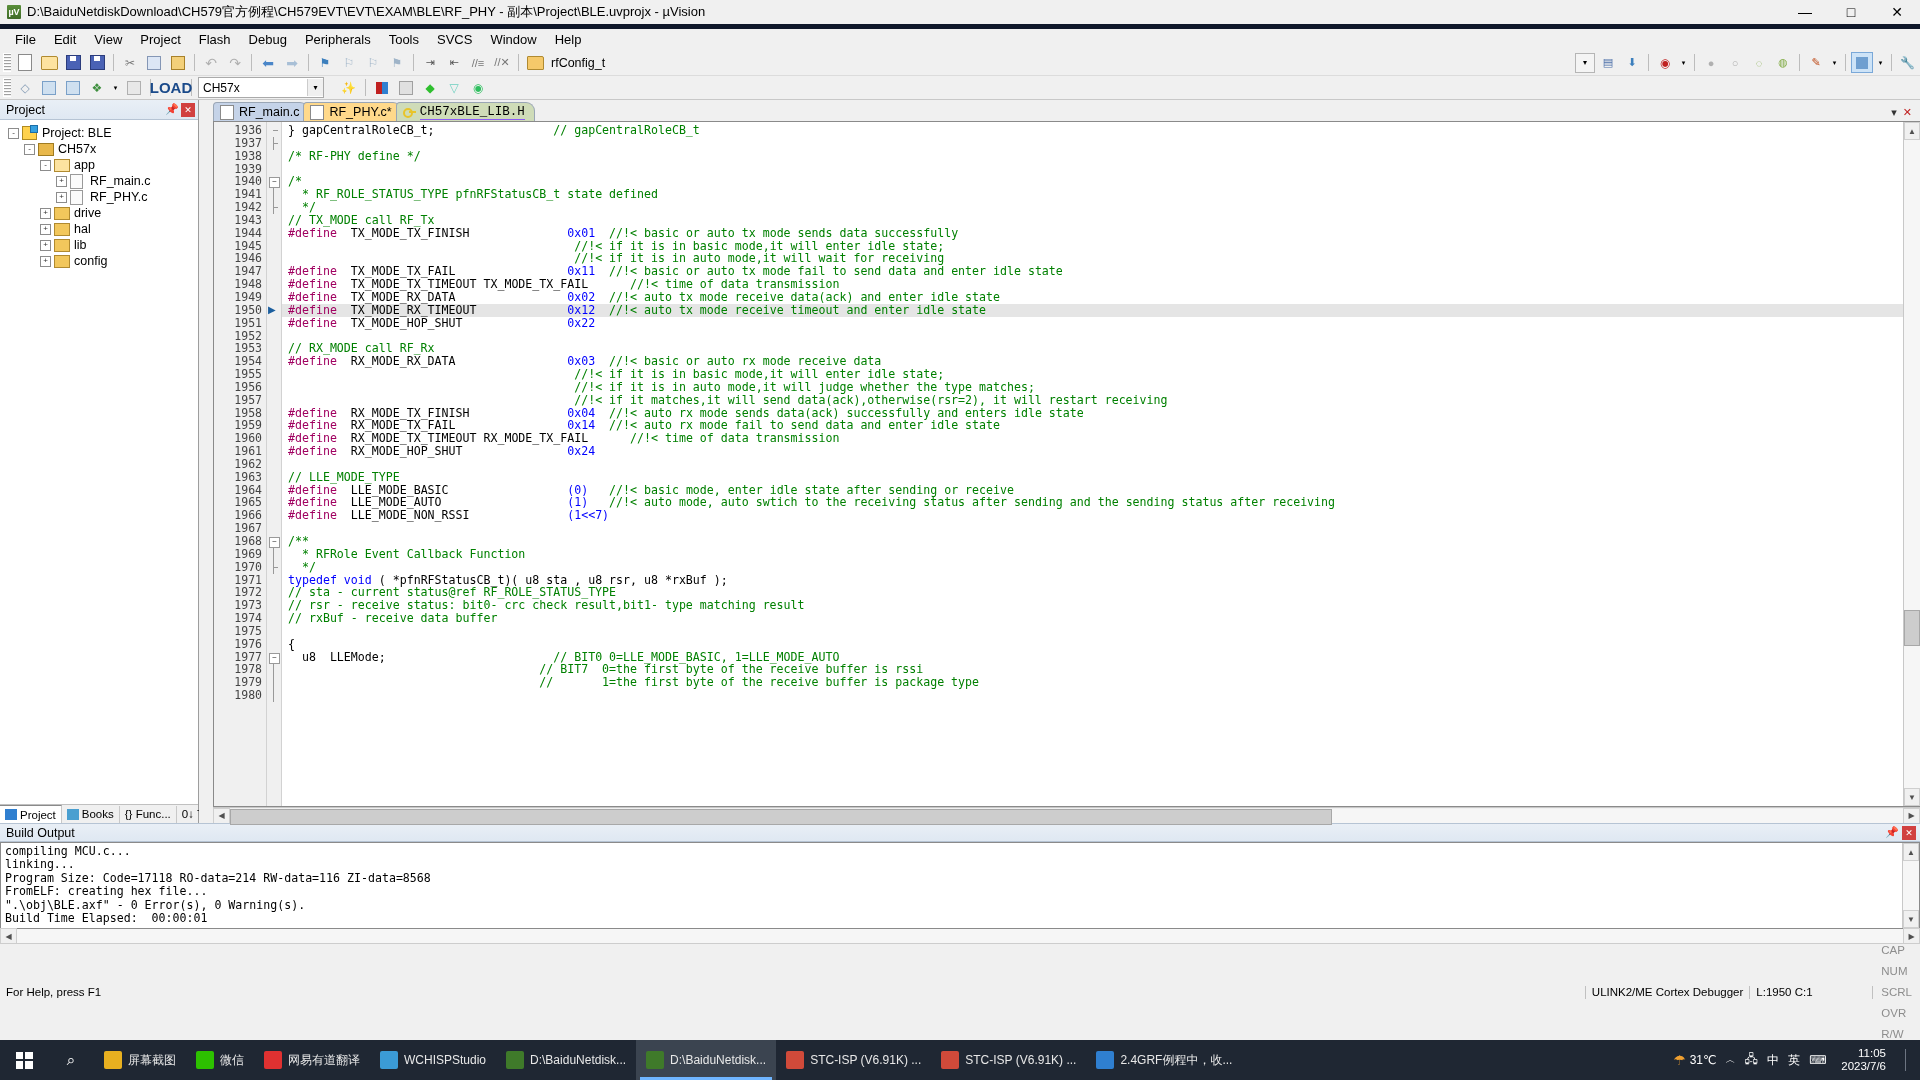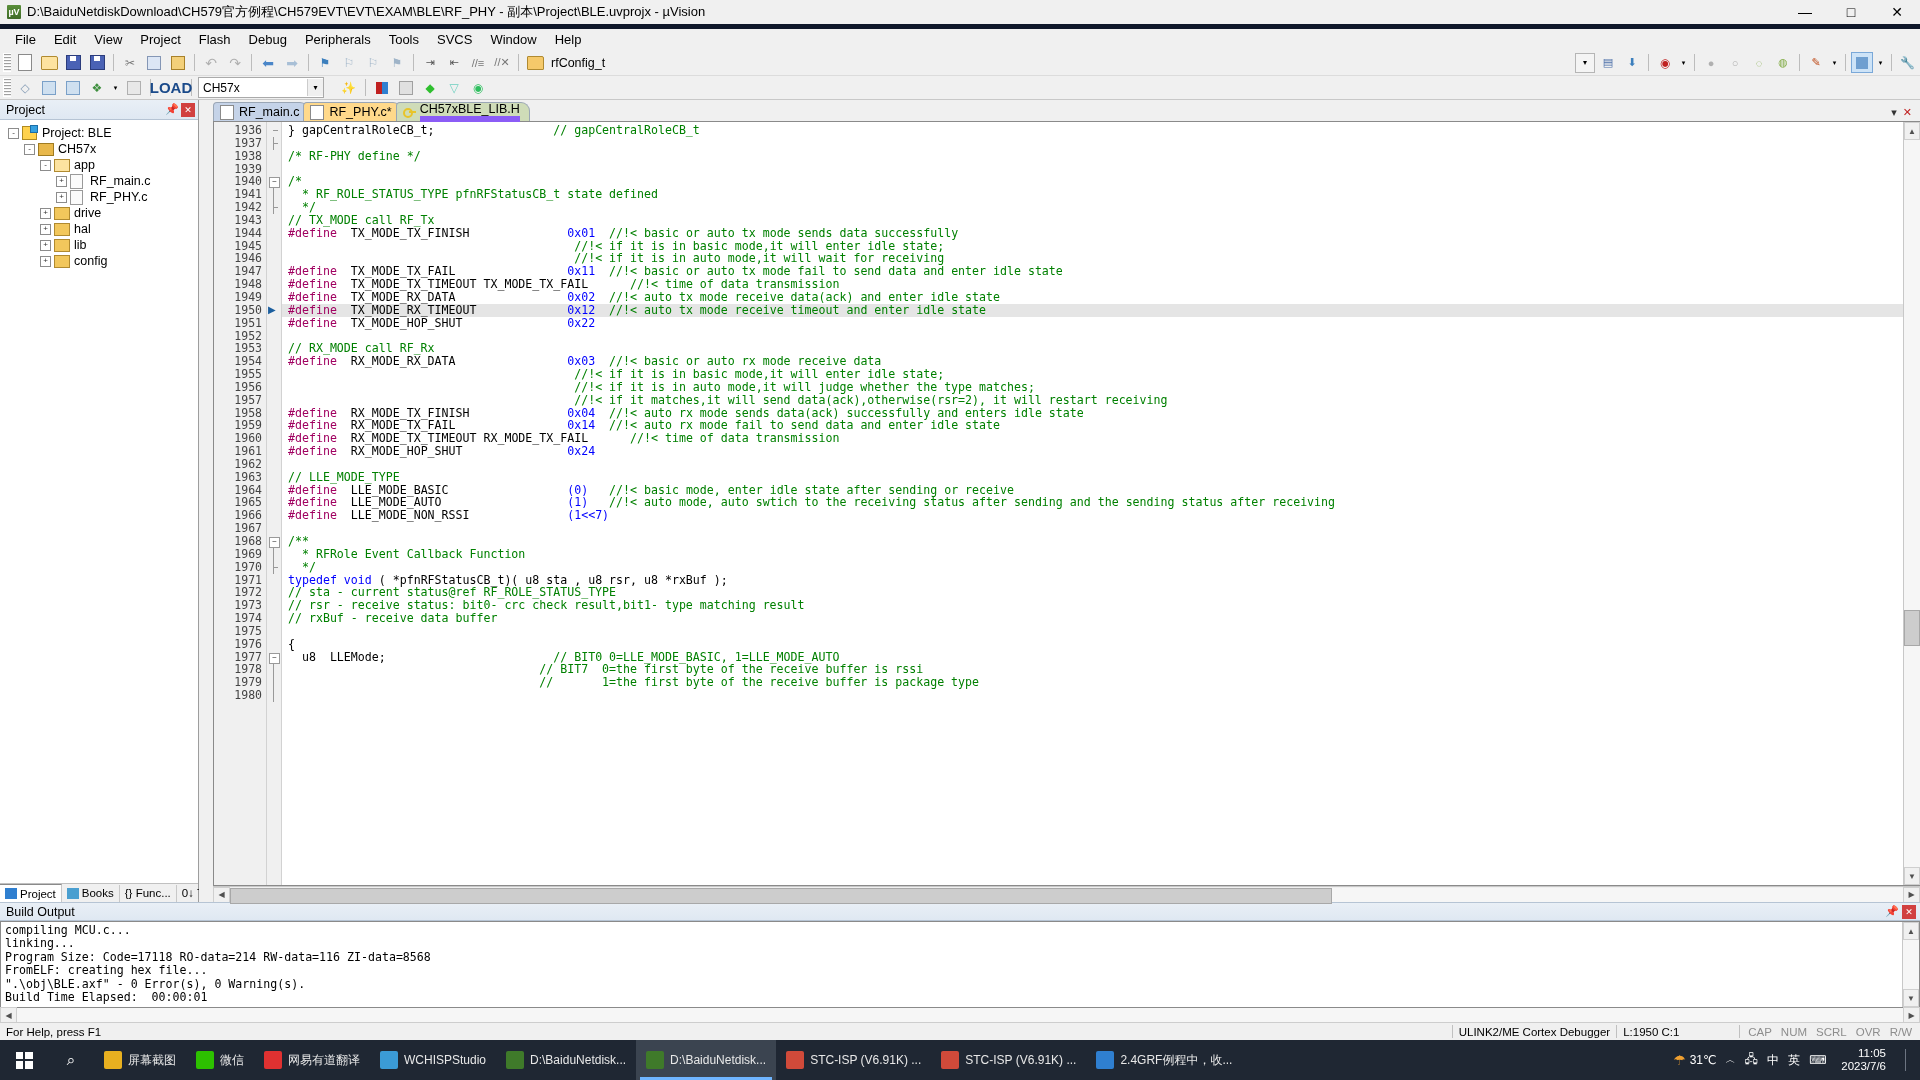--- a/index.html
+++ b/index.html
@@ -71,21 +71,21 @@
 
   
   .rightpane{flex:1 1 auto;display:flex;flex-direction:column;min-width:0;background:#f0f0f0;}
   .tabstrip{height:21px;background:#f0f0f0;display:flex;align-items:flex-end;padding-left:14px;position:relative;}
   .etab{height:18px;display:flex;align-items:center;padding:0 9px 0 6px;margin-right:-6px;font-size:12.5px;
     border:1px solid #9aa6b5;border-bottom:none;border-radius:4px 9px 0 0;position:relative;}
   .etab .tabicon{width:12px;height:13px;background:#fff;border:1px solid #8a8a8a;margin-right:5px;flex:0 0 12px;}
   .etab.t1{background:#c5d3e8;}
   .etab.t2{background:#ffd98b;z-index:2;}
   .etab.t3{background:#cfdcb8;z-index:3;}
-  .etab.active .tablabel{border-bottom:6px solid #8b5cf6;font-weight:normal;}
+  .etab.active .tablabel{border-bottom:1px solid #8b5cf6;font-weight:normal;font-family:Liberation Mono, monospace;}
   .keyicon{width:13px;height:12px;margin-right:4px;position:relative;flex:0 0 13px;}
   .keyicon:before{content:'';position:absolute;left:0;top:2px;width:6px;height:6px;border:2px solid #e8c42a;border-radius:50%;}
   .keyicon:after{content:'';position:absolute;left:6px;top:5px;width:7px;height:2px;background:#e8c42a;}
   .tabarrows{margin-left:auto;display:flex;align-items:center;gap:6px;padding-right:8px;height:18px;font-size:11px;color:#333;}
 
   .editor-wrap{flex:1 1 auto;display:flex;min-height:0;border:1px solid #8a8a8a;border-right:none;background:#fff;margin-left:14px;}
   .editor{flex:1 1 auto;display:flex;min-width:0;overflow:hidden;position:relative;background:#fff;}
   .gutter{flex:0 0 52px;background:#f0f0f0;border-right:1px solid #d2d2d2;padding-top:2px;text-align:right;}
   .gline{height:12.85px;line-height:12.85px;font-family:"DejaVu Sans Mono","Liberation Mono",monospace;
     font-size:11.5px;color:#444;padding-right:4px;}
@@ -126,21 +126,21 @@
   .build-body{flex:1 1 auto;display:flex;min-height:0;border:1px solid #8a8a8a;background:#fff;}
   .build-text{flex:1 1 auto;padding:2px 0 0 4px;overflow:hidden;}
   .bline{font-family:"DejaVu Sans Mono","Liberation Mono",monospace;font-size:11.6px;line-height:13.4px;
     white-space:pre;color:#000;}
   .build-hscroll{height:14px;display:flex;align-items:center;background:#f0f0f0;}
 
   
   .statusbar{flex:0 0 17px;display:flex;align-items:center;background:#f0f0f0;border-top:1px solid #cdcdcd;font-size:11.5px;}
   .st-seg{padding:0 6px;white-space:nowrap;}
   .st-div{width:1px;height:13px;background:#c0c0c0;}
-  .st-caps{display:flex;gap:9px;padding:0 8px;color:#8d8d8d;}
+  .st-caps{display:flex;gap:9px;padding:0 8px;color:#8d8d8d;flex-direction:column;}
 
   
   .taskbar{flex:0 0 40px;background:#1f2733;display:flex;align-items:center;}
   .tb-start{width:48px;height:40px;display:flex;align-items:center;justify-content:center;}
   .win-logo{width:17px;height:17px;display:grid;grid-template-columns:1fr 1fr;grid-template-rows:1fr 1fr;gap:2px;}
   .win-logo span{background:#fff;display:block;}
   .tb-search{width:46px;height:40px;display:flex;align-items:center;justify-content:center;color:#fff;font-size:15px;}
   .tbapp{height:40px;display:flex;align-items:center;padding:0 10px;color:#e8e8e8;font-size:12px;max-width:150px;
     white-space:nowrap;overflow:hidden;position:relative;}
   .tbapp.active{background:#3b4450;}

